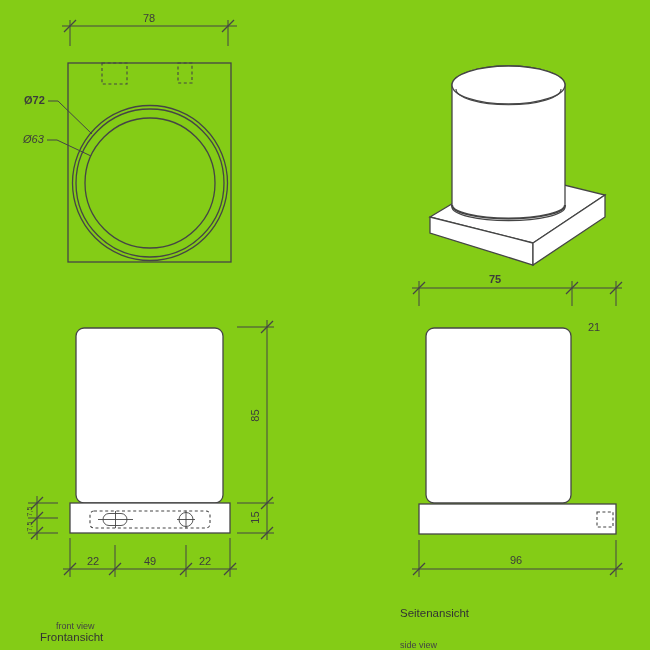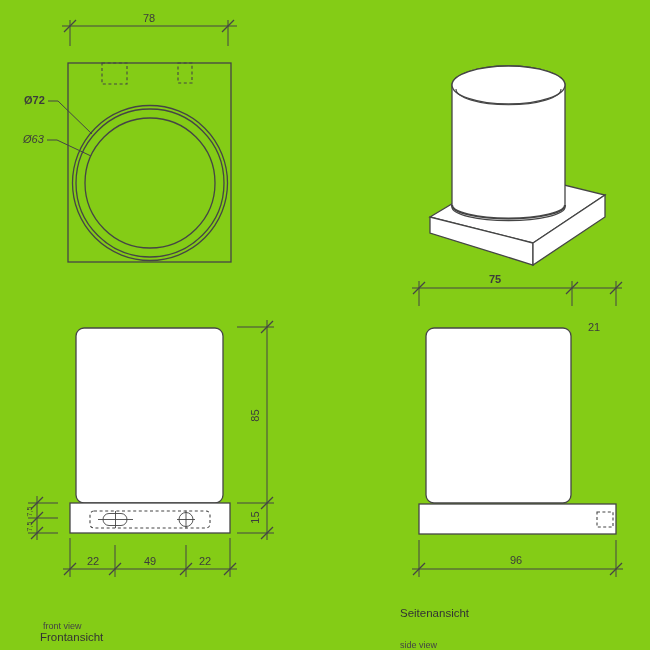--- a/index.html
+++ b/index.html
@@ -145,18 +145,18 @@
 
   <div class="lbl ctr" style="left:76px;top:556px;width:34px;">22</div>
 
   <div class="lbl ctr" style="left:133px;top:556px;width:34px;">49</div>
 
   <div class="lbl ctr" style="left:188px;top:556px;width:34px;">22</div>
 
   <div class="lbl ctr" style="left:496px;top:555px;width:40px;">96</div>
 
   <div class="cap-de" style="left:40px;top:607px;margin-top:24px;">Frontansicht</div>
-  <div class="cap-en" style="left:43px;top:621px;text-align:right;">front view</div>
+  <div class="cap-en" style="left:56px;top:621px;text-align:right;">front view</div>
 
   <div class="cap-de" style="left:400px;top:607px;">Seitenansicht</div>
   <div class="cap-en" style="left:400px;top:621px;margin-top:19px;">side view</div>
 
 </div>
 
 </body></html>

